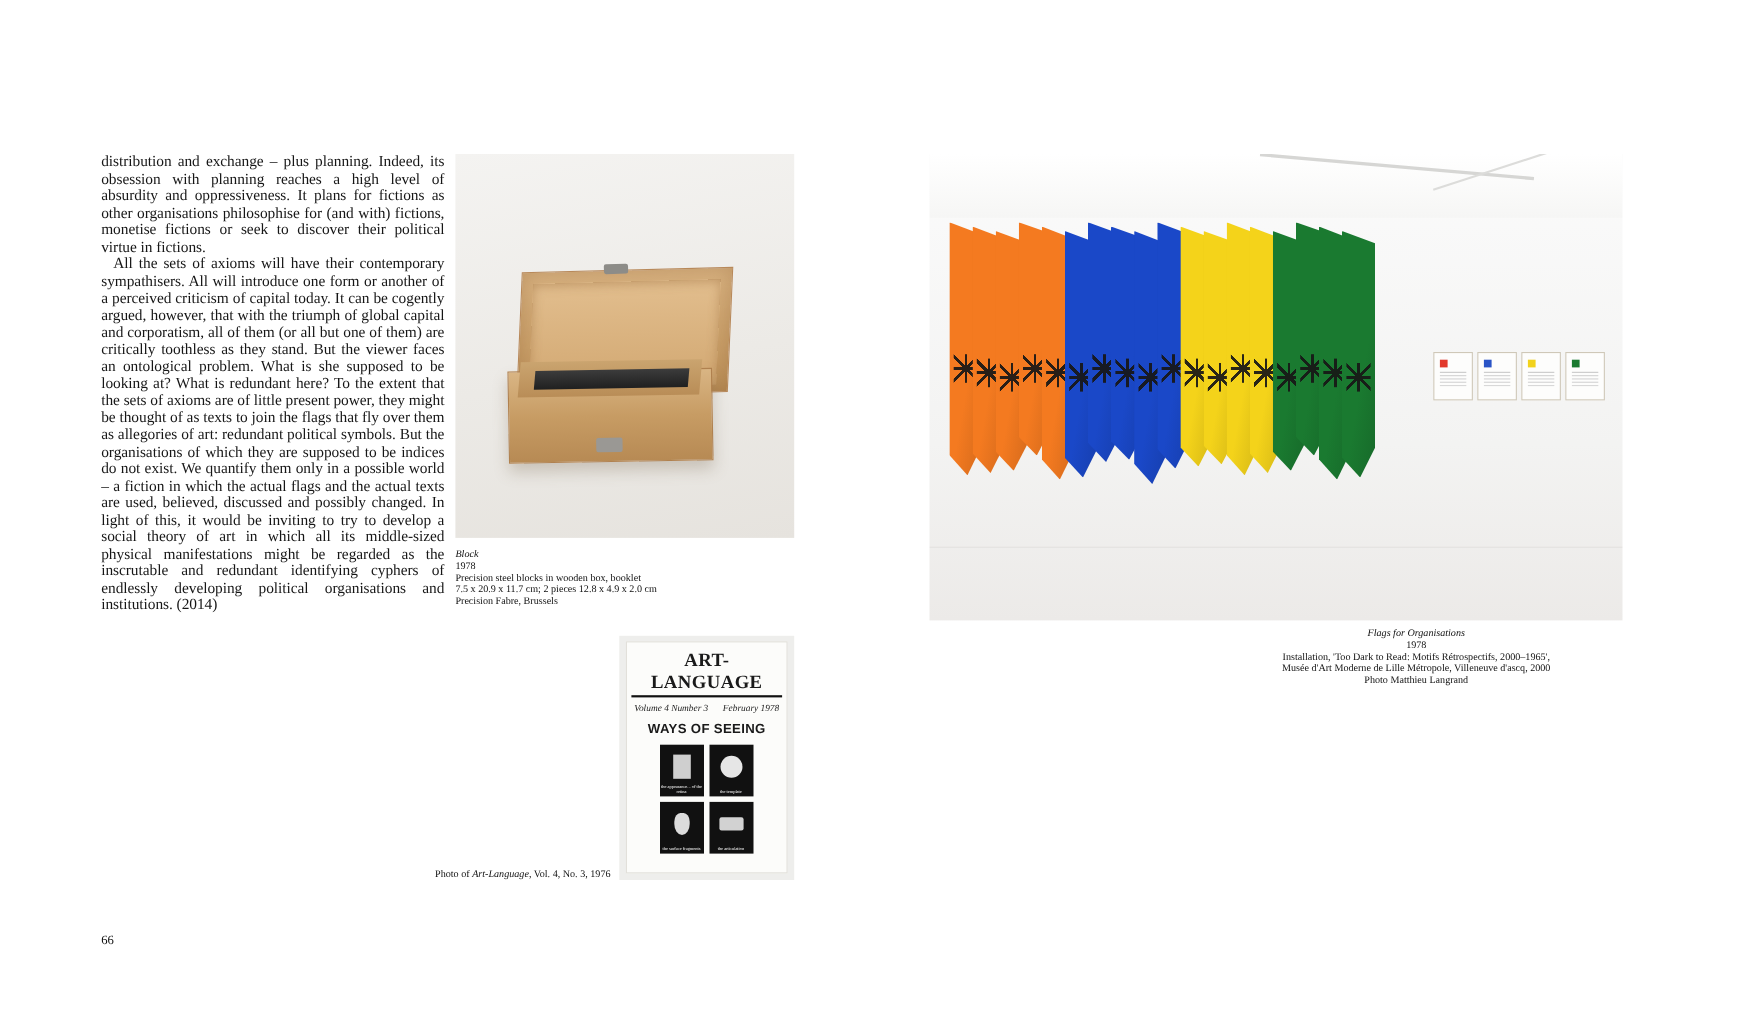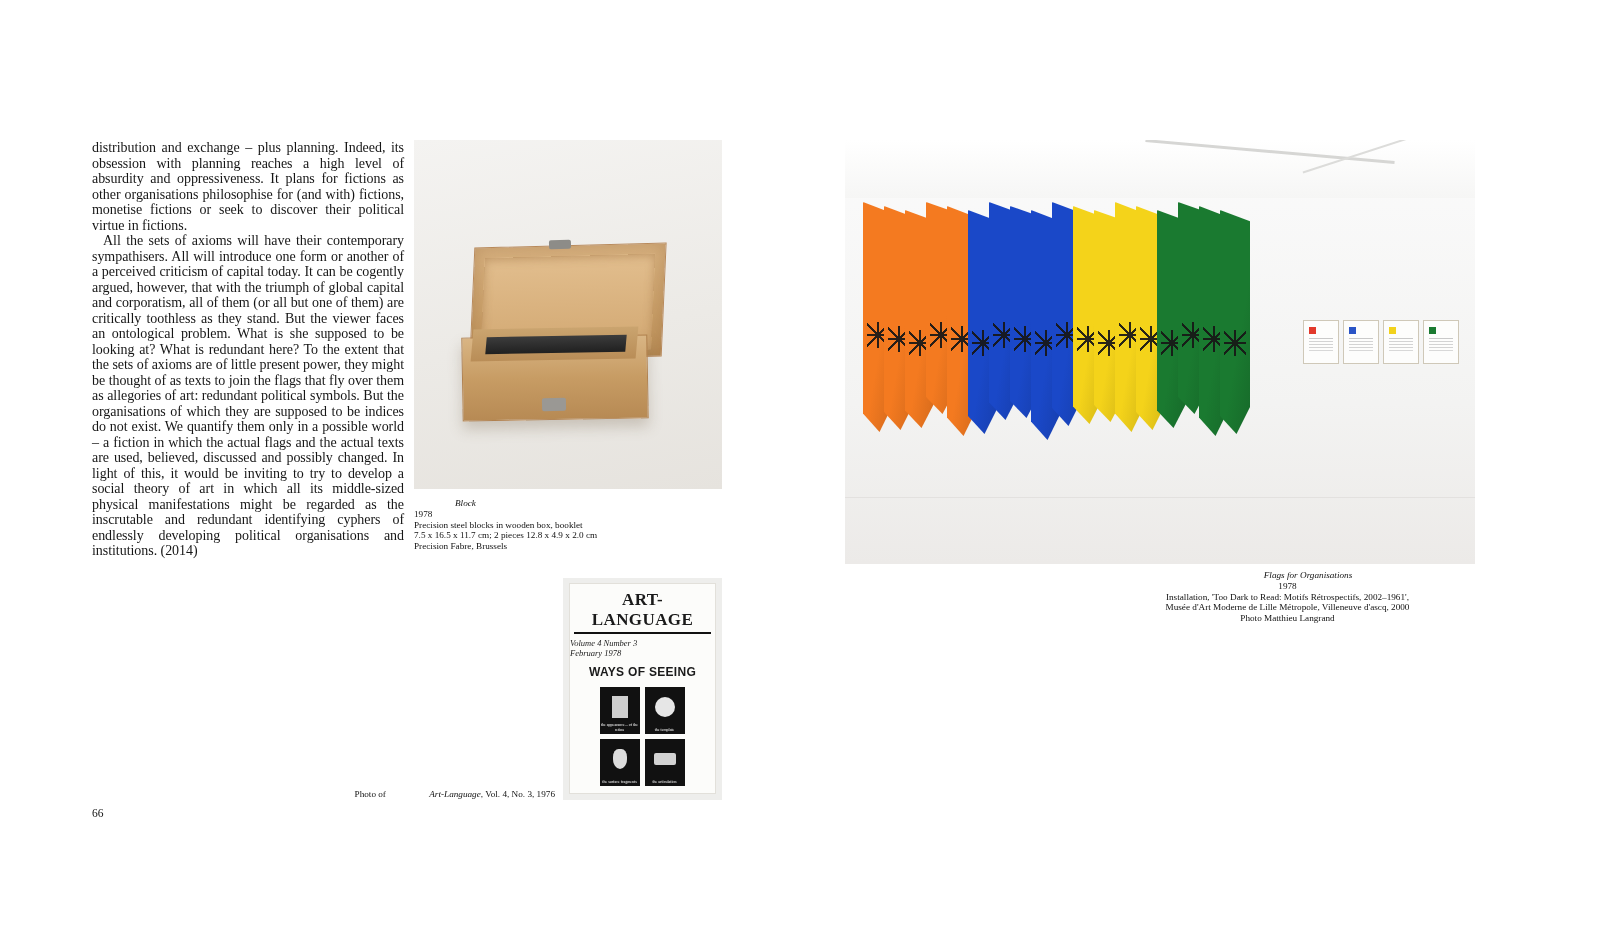--- a/index.html
+++ b/index.html
@@ -225,21 +225,20 @@
     margin-left: 4px;
     margin-right: 4px;
   }
   .cover-meta {
     display: flex;
     justify-content: space-around;
     font-family: "Liberation Serif", serif;
     font-size: 8.5px;
     font-style: italic;
     margin-top: 4px;
-    flex-direction: column;
   }
   .cover-sub {
     text-align: center;
     font-family: "Liberation Sans", sans-serif;
     font-weight: bold;
     font-size: 12px;
     letter-spacing: .3px;
     margin-top: 7px;
   }
   .cover-grid {
@@ -273,29 +272,29 @@
   }
 
   
   .caption {
     position: absolute;
     font-family: "Liberation Serif", serif;
     font-size: 9.2px;
     line-height: 10.8px;
     color: #111;
   }
-  .caption .ital { font-style: italic; margin-left: 41px; }
+  .caption .ital { font-style: italic; }
   #caption-box { left: 414px; top: 498px; width: 300px; text-align: left; }
   #caption-flags { left: 1100px; top: 570px; width: 375px; text-align: center; }
   #caption-cover { left: 330px; top: 789px; width: 225px; text-align: right; }
 
   #page-number {
     position: absolute;
     left: 92px;
-    top: 807px;
+    top: 849px;
     font-family: "Liberation Serif", serif;
     font-size: 11.5px;
     color: #111;
   }
 </style>
 </head>
 <body>
 
 <div id="body-text">
   <p>distribution and exchange – plus planning. Indeed, its obsession with planning reaches a high level of absurdity and oppressiveness. It plans for fictions as other organisations philosophise for (and with) fictions, monetise fictions or seek to discover their political virtue in fictions.</p>
@@ -308,21 +307,21 @@
   <div class="box-base"></div>
   <div class="box-interior"></div>
   <div class="box-steel"></div>
   <div class="box-latch"></div>
 </div>
 
 <div class="caption" id="caption-box">
   <div class="ital">Block</div>
   <div>1978</div>
   <div>Precision steel blocks in wooden box, booklet</div>
-  <div>7.5 x 16.5 x 11.7 cm; 2 pieces 12.8 x 4.9 x 2.0 cm</div>
+  <div>7.5 x 20.9 x 11.7 cm; 2 pieces 12.8 x 4.9 x 2.0 cm</div>
   <div>Precision Fabre, Brussels</div>
 </div>
 
 <div class="photo" id="flags-photo">
   <div class="gallery-ceiling"></div>
   <div class="rail"></div>
   <div class="rail2"></div>
   <div class="floor-line"></div>
   <div id="flag-row">
       <div class="flag" style="left: 18px; top: 62px; height: 230px; background: linear-gradient(100deg, rgb(244, 122, 32) 0%, rgb(244, 122, 32) 60%, rgba(0, 0, 0, 0.13) 100%), rgb(244, 122, 32); clip-path: polygon(0px 0px, 100% 5%, 100% 88%, 55% 100%, 0px 92%); box-shadow: rgba(0, 0, 0, 0.1) 2px 0px 4px;">
@@ -396,21 +395,21 @@
       <div class="frame">
         <i style="background: rgb(26, 122, 48);"></i>
         <u></u>
       </div>
     </div>
 </div>
 
 <div class="caption" id="caption-flags">
   <div class="ital">Flags for Organisations</div>
   <div>1978</div>
-  <div>Installation, 'Too Dark to Read: Motifs Rétrospectifs, 2002–1961',</div>
+  <div>Installation, 'Too Dark to Read: Motifs Rétrospectifs, 2000–1965',</div>
   <div>Musée d'Art Moderne de Lille Métropole, Villeneuve d'ascq, 2000</div>
   <div>Photo Matthieu Langrand</div>
 </div>
 
 <div class="photo" id="cover-photo">
   <div class="cover-sheet">
     <div class="cover-title">ART-LANGUAGE</div>
     <div class="cover-meta">
       <span>Volume 4  Number 3</span>
       <span>February 1978</span>

